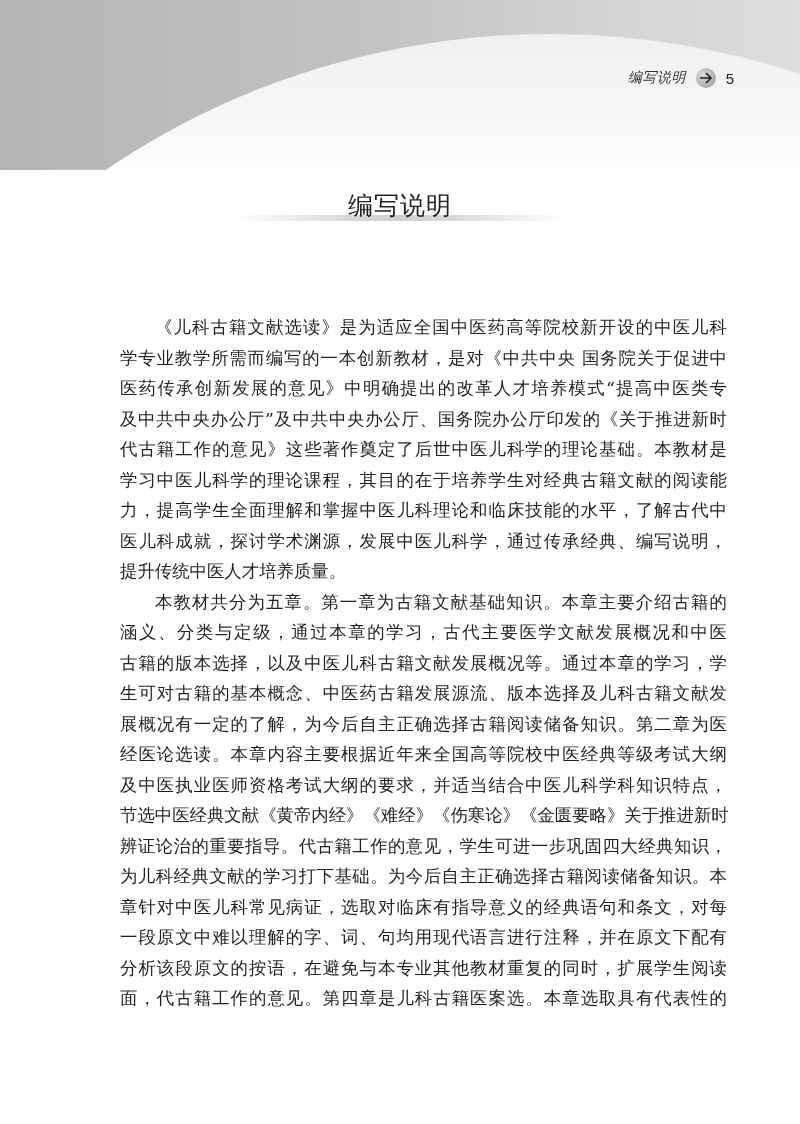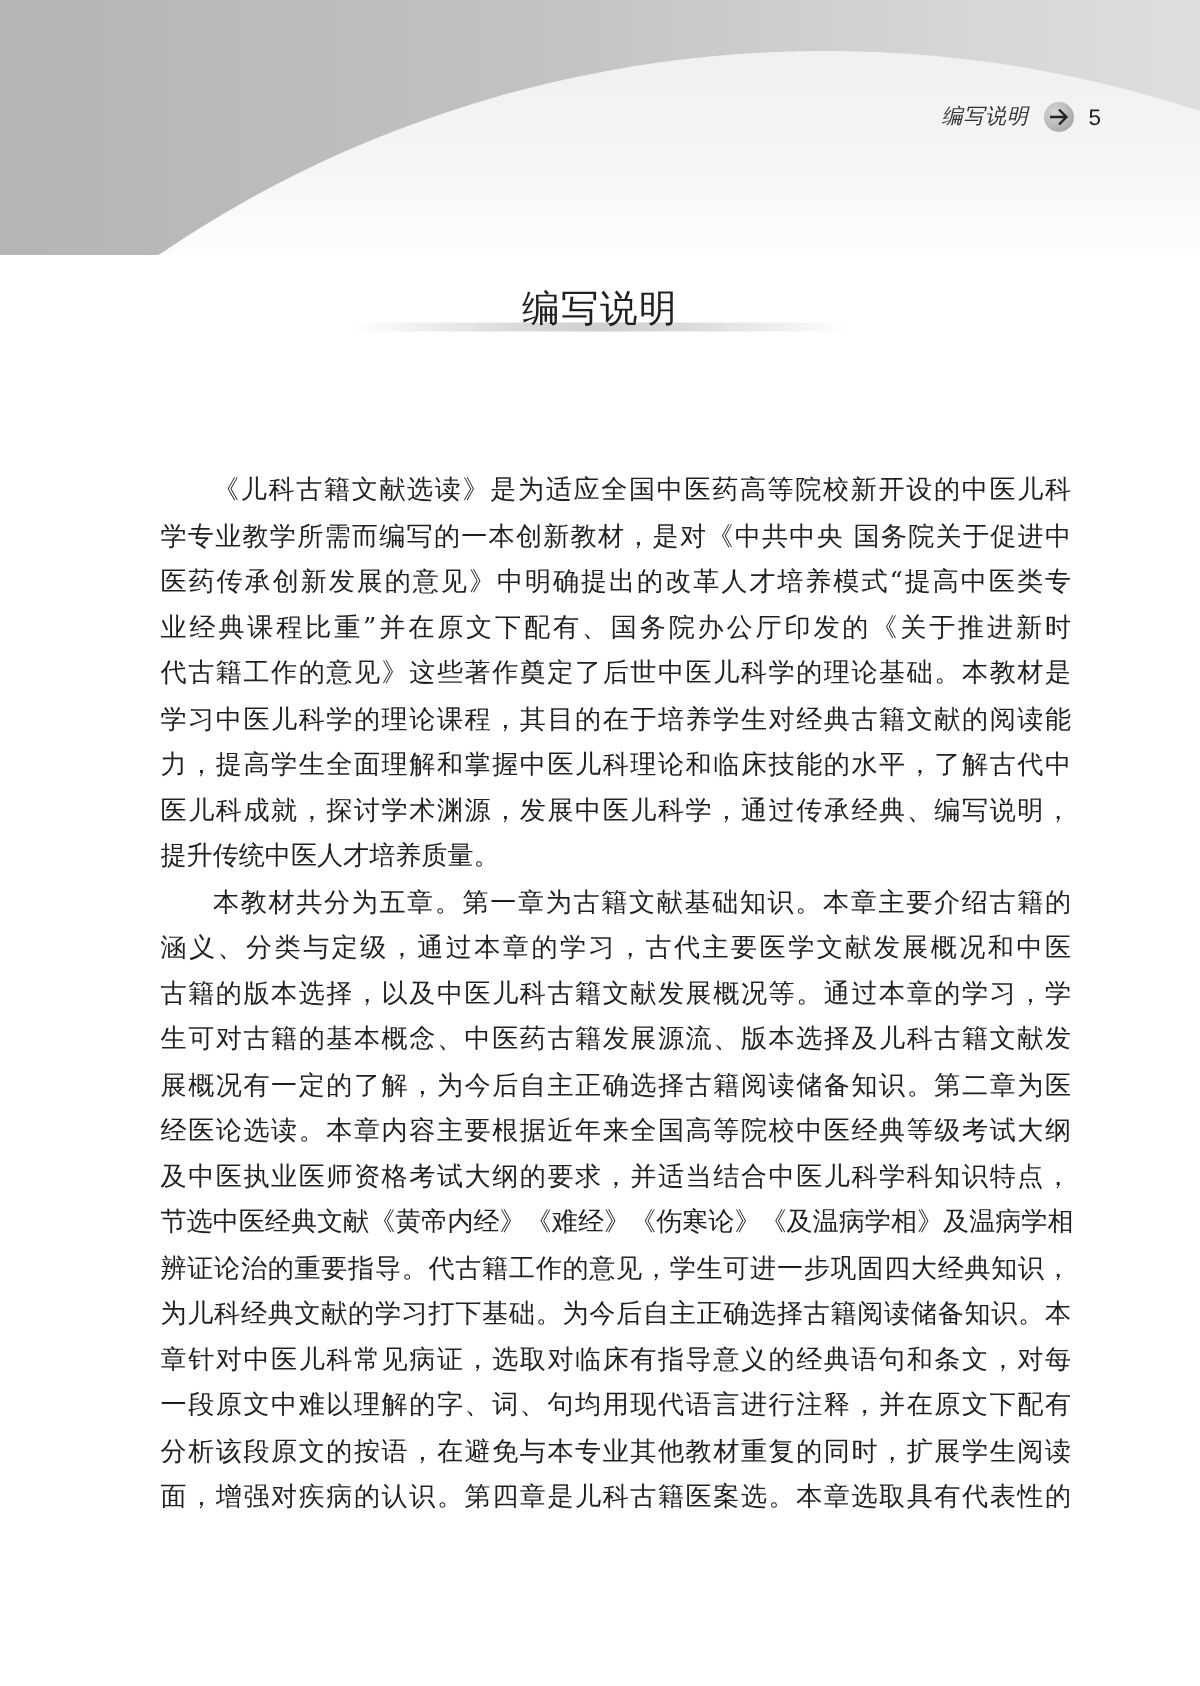--- a/index.html
+++ b/index.html
@@ -37,21 +37,21 @@
   }
   .title-bar {
     position: absolute; left: 235px; top: 27px; width: 330px; height: 6px;
     background: linear-gradient(90deg, rgba(200,200,200,0) 0%, #d8d8d8 35%, #cfcfcf 50%, #d8d8d8 65%, rgba(200,200,200,0) 100%);
   }
   .page-title {
     position: relative; font-family: "DejaVu Sans", "Liberation Sans", sans-serif;
     font-size: 25px; letter-spacing: 1px; color: #231f20; line-height: 36px;
   }
   .body-text {
-    position: absolute; left: 107px; top: 312px; width: 607px;
+    position: absolute; left: 120px; top: 312px; width: 607px;
   }
   .line {
     display: block; height: 30.5px; line-height: 30.5px;
     font-size: 17.4px; white-space: nowrap;
     text-align: justify; text-align-last: justify;
     color: #231f20;
   }
   .line.last { text-align-last: left; }
   .line.indent { padding-left: 35px; }
 </style>
@@ -75,36 +75,36 @@
 <div class="title-wrap">
   <div class="title-bar"></div>
   <div class="page-title">编写说明</div>
 </div>
 
 <div class="body-text">
   <div>
     <span class="line indent">《儿科古籍文献选读》是为适应全国中医药高等院校新开设的中医儿科</span>
     <span class="line">学专业教学所需而编写的一本创新教材，是对《中共中央 国务院关于促进中</span>
     <span class="line">医药传承创新发展的意见》中明确提出的改革人才培养模式“提高中医类专</span>
-    <span class="line">业经典课程比重”并在原文下配有、国务院办公厅印发的《关于推进新时</span>
+    <span class="line">及中共中央办公厅”及中共中央办公厅、国务院办公厅印发的《关于推进新时</span>
     <span class="line">代古籍工作的意见》这些著作奠定了后世中医儿科学的理论基础。本教材是</span>
     <span class="line">学习中医儿科学的理论课程，其目的在于培养学生对经典古籍文献的阅读能</span>
     <span class="line">力，提高学生全面理解和掌握中医儿科理论和临床技能的水平，了解古代中</span>
     <span class="line">医儿科成就，探讨学术渊源，发展中医儿科学，通过传承经典、编写说明，</span>
     <span class="line last">提升传统中医人才培养质量。</span>
   </div>
   <div>
     <span class="line indent">本教材共分为五章。第一章为古籍文献基础知识。本章主要介绍古籍的</span>
     <span class="line">涵义、分类与定级，通过本章的学习，古代主要医学文献发展概况和中医</span>
     <span class="line">古籍的版本选择，以及中医儿科古籍文献发展概况等。通过本章的学习，学</span>
     <span class="line">生可对古籍的基本概念、中医药古籍发展源流、版本选择及儿科古籍文献发</span>
     <span class="line">展概况有一定的了解，为今后自主正确选择古籍阅读储备知识。第二章为医</span>
     <span class="line">经医论选读。本章内容主要根据近年来全国高等院校中医经典等级考试大纲</span>
     <span class="line">及中医执业医师资格考试大纲的要求，并适当结合中医儿科学科知识特点，</span>
-    <span class="line">节选中医经典文献《黄帝内经》《难经》《伤寒论》《及温病学相》及温病学相</span>
+    <span class="line">节选中医经典文献《黄帝内经》《难经》《伤寒论》《金匮要略》关于推进新时</span>
     <span class="line">辨证论治的重要指导。代古籍工作的意见，学生可进一步巩固四大经典知识，</span>
     <span class="line">为儿科经典文献的学习打下基础。为今后自主正确选择古籍阅读储备知识。本</span>
     <span class="line">章针对中医儿科常见病证，选取对临床有指导意义的经典语句和条文，对每</span>
     <span class="line">一段原文中难以理解的字、词、句均用现代语言进行注释，并在原文下配有</span>
     <span class="line">分析该段原文的按语，在避免与本专业其他教材重复的同时，扩展学生阅读</span>
-    <span class="line">面，增强对疾病的认识。第四章是儿科古籍医案选。本章选取具有代表性的</span>
+    <span class="line">面，代古籍工作的意见。第四章是儿科古籍医案选。本章选取具有代表性的</span>
   </div>
 </div>
 
 </body></html>

